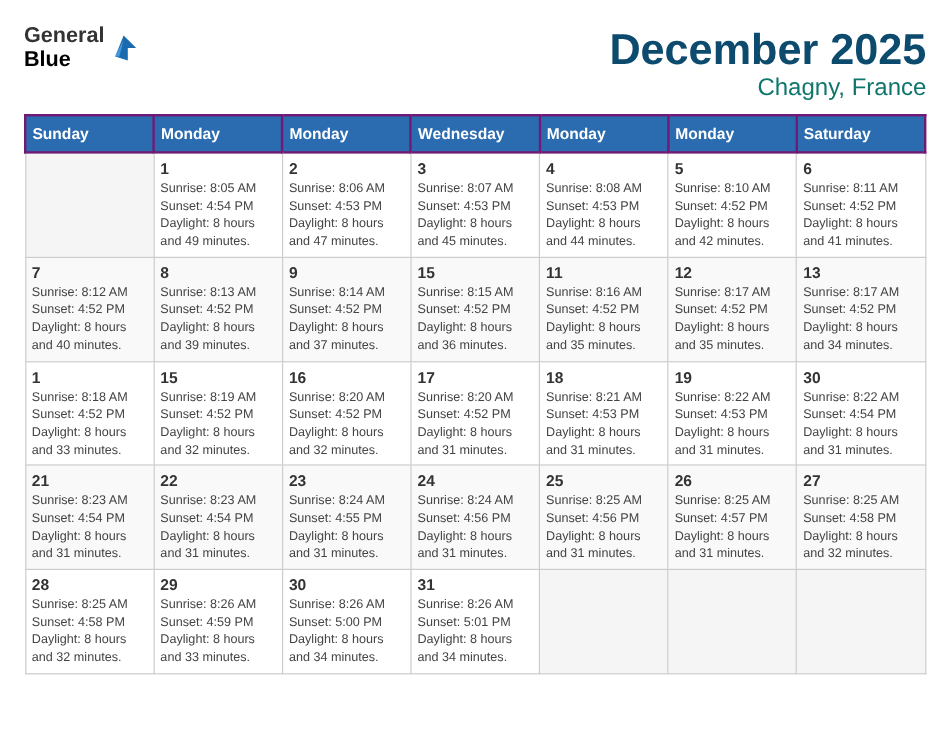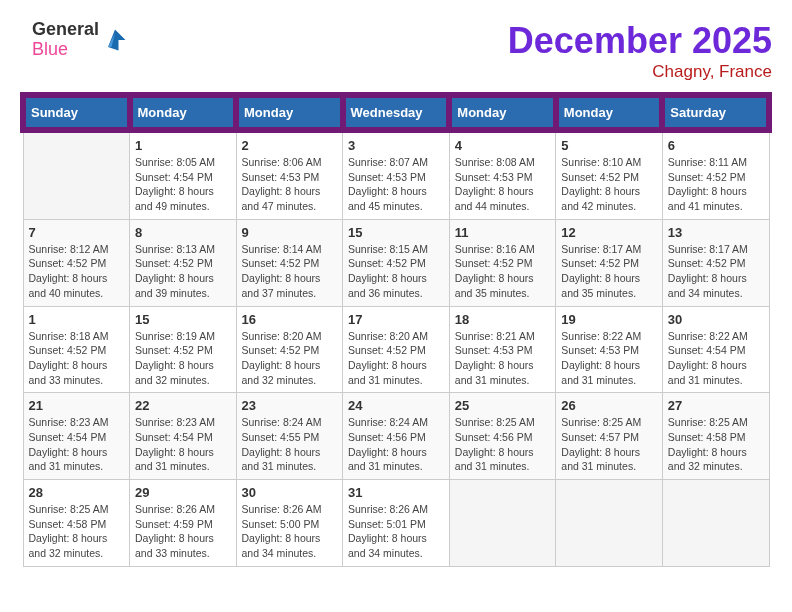--- a/index.html
+++ b/index.html
@@ -12,64 +12,63 @@
     }
     .header {
       display: flex;
       justify-content: space-between;
       align-items: flex-start;
       margin-bottom: 10px;
     }
     .logo {
       display: flex;
       align-items: center;
-      margin-left: 12px;
     }
     .logo-text-general {
       font-size: 18px;
       font-weight: bold;
       color: #333;
       line-height: 1.1;
     }
     .logo-text-blue {
       font-size: 18px;
-      font-weight: normal;
-      color: #ec4899;
+      font-weight: bold;
+      color: #000000;
       line-height: 1.1;
     }
     .logo-icon {
       width: 28px;
       height: 28px;
       margin-left: 2px;
     }
     .title-area {
       text-align: right;
     }
     .month-title {
       font-size: 36px;
       font-weight: bold;
-      color: #6d28d9;
+      color: #0c4a6e;
     }
     .subtitle {
-      font-size: 17px;
-      color: #b91c1c;
+      font-size: 20px;
+      color: #0f766e;
     }
     table {
       width: 100%;
       border-collapse: collapse;
       font-size: 11px;
     }
     thead tr th {
       background-color: #2b6cb0;
       color: #fff;
       padding: 7px 5px;
       text-align: left;
       font-size: 13px;
       font-weight: bold;
-      border: 6px solid #701a75;
+      border: 2px solid #701a75;
     }
     tbody tr td {
       border: 1px solid #ccc;
       vertical-align: top;
       padding: 5px 5px;
       width: 107px;
       min-height: 80px;
       background: #fff;
     }
     tbody tr:nth-child(even) td {

